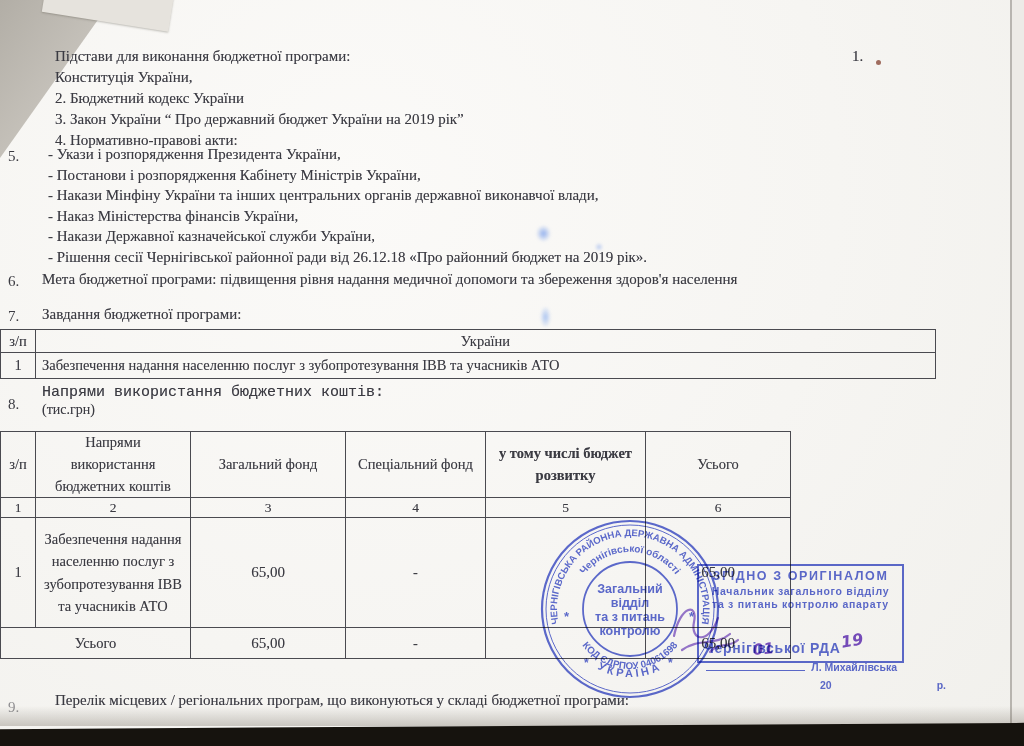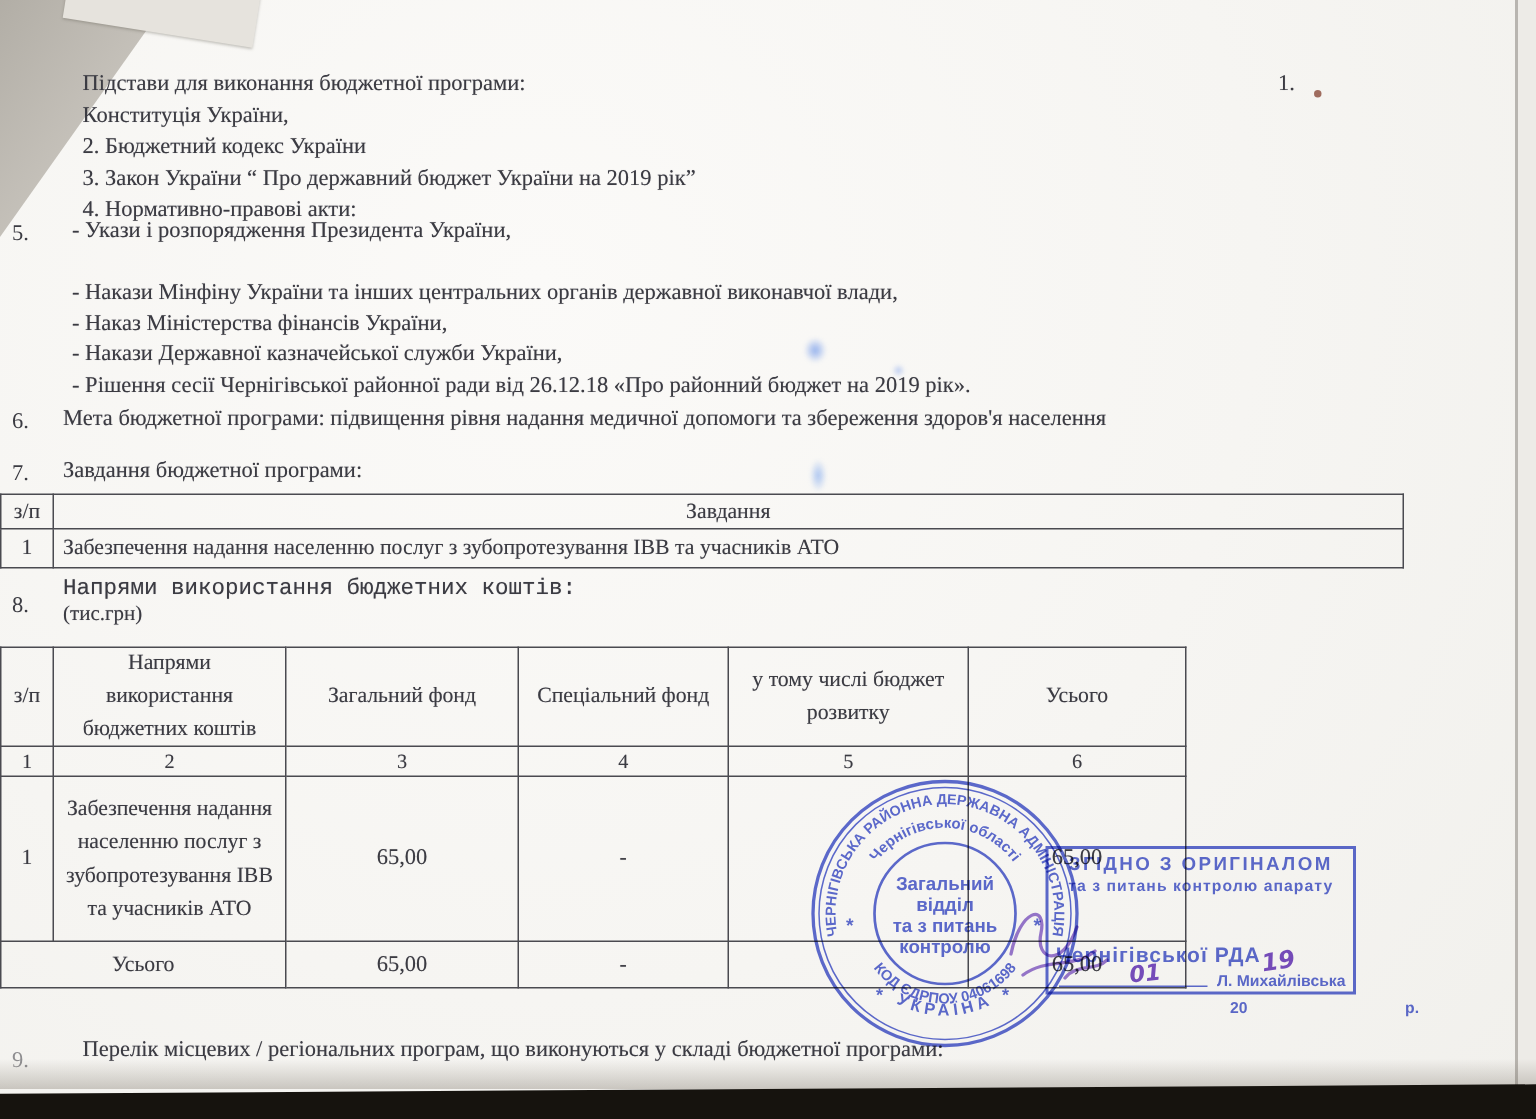--- a/index.html
+++ b/index.html
@@ -46,40 +46,41 @@
   <div style="position:absolute;left:876px;top:60px;width:5px;height:5px;border-radius:50%;background:#8a4a3a;opacity:.8;"></div>
 
   <div class="t" style="left:55px;top:48px;">Підстави для виконання бюджетної програми:</div>
   <div class="t" style="left:55px;top:69px;">Конституція України,</div>
   <div class="t" style="left:55px;top:90px;">2. Бюджетний кодекс України</div>
   <div class="t" style="left:55px;top:111px;">3. Закон України “ Про державний бюджет України на 2019 рік”</div>
   <div class="t" style="left:55px;top:132px;">4. Нормативно-правові акти:</div>
 
   <div class="mnum" style="top:148px;">5.</div>
   <div class="t" style="left:48px;top:146px;">- Укази і розпорядження Президента України,</div>
+  <div class="t" style="left:48px;top:167px;">- Постанови і розпорядження Кабінету Міністрів України,</div>
   <div class="t" style="left:48px;top:187px;">- Накази Мінфіну України та інших центральних органів державної виконавчої влади,</div>
   <div class="t" style="left:48px;top:208px;">- Наказ Міністерства фінансів України,</div>
   <div class="t" style="left:48px;top:228px;">- Накази Державної казначейської служби України,</div>
   <div class="t" style="left:48px;top:249px;">- Рішення сесії Чернігівської районної ради від 26.12.18  «Про районний бюджет на 2019 рік».</div>
 
   <div class="mnum" style="top:273px;">6.</div>
   <div class="t" style="left:42px;top:271px;">Мета бюджетної програми: підвищення рівня надання медичної допомоги та збереження здоров'я населення</div>
 
   <div class="mnum" style="top:308px;">7.</div>
   <div class="t" style="left:42px;top:306px;">Завдання бюджетної програми:</div>
 
   <table style="left:0;top:329px;width:935px;">
     <colgroup>
         <col style="width:35px">
         <col style="width:900px">
       </colgroup>
     <tbody>
         <tr style="height:23px;">
       <th class="c" style="padding:0 1px;">з/п</th>
-      <th class="c">Завдання</th>
+      <th class="c">України</th>
     </tr>
     <tr style="height:26px;">
       <td class="c">1</td>
       <td class="l">Забезпечення надання населенню послуг з зубопротезування ІВВ та учасників АТО</td>
     </tr>
   </tbody>
     </table>
 
   <div class="mnum" style="top:396px;">8.</div>
   <div class="t" style="left:42px;top:384px;font-family:Liberation Mono, monospace;">Напрями використання бюджетних коштів:</div>
@@ -93,21 +94,21 @@
       <col style="width:140px">
         <col style="width:160px">
         <col style="width:145px">
     </colgroup>
     <tbody>
         <tr style="height:66px;">
       <th class="c" style="padding:0 1px;">з/п</th>
       <th class="c" style="padding:0 14px;line-height:1.5;">Напрями використання бюджетних коштів</th>
       <th class="c">Загальний фонд</th>
       <th class="c">Спеціальний фонд</th>
-      <th class="c" style="padding:0 12px;line-height:1.5;">у тому числі бюджет розвитку</th>
+      <th class="c" style="padding:0 12px;line-height:1.5;font-weight:bold;">у тому числі бюджет розвитку</th>
       <th class="c">Усього</th>
     </tr>
     <tr class="numrow" style="height:20px;">
       <td class="c">1</td>
       <td class="c">2</td>
       <td class="c">3</td>
       <td class="c">4</td>
       <td class="c">5</td>
       <td class="c">6</td>
     </tr>
@@ -157,20 +158,21 @@
       <text x="130" y="150" font-size="12">*</text>
       <text x="92" y="76" font-size="12.5" text-anchor="middle">Загальний</text>
       <text x="92" y="90" font-size="12.5" text-anchor="middle">відділ</text>
       <text x="92" y="104" font-size="12.5" text-anchor="middle">та з питань</text>
       <text x="92" y="118" font-size="12.5" text-anchor="middle">контролю</text>
     </svg>
   </div>
 
   <div class="stampwrap rect-stamp" style="left:697px;top:564px;width:207px;height:99px;">
     <div class="rs-title">ЗГІДНО З ОРИГІНАЛОМ</div>
+    <div class="rs-line">Начальник загального відділу</div>
     <div class="rs-line">та з питань контролю апарату</div>
     <div class="rs-line3">Чернігівської РДА</div>
     <div class="rs-sig">
       <span class="bl"></span>
       <span style="white-space:nowrap;">Л. Михайлівська</span>
     </div>
     <div class="rs-date">
       <span class="bl" style="width:26px;margin-left:4px;"></span>
       <span class="bl" style="width:48px;margin-left:8px;"></span>
       <span style="margin-left:8px;">20</span>

